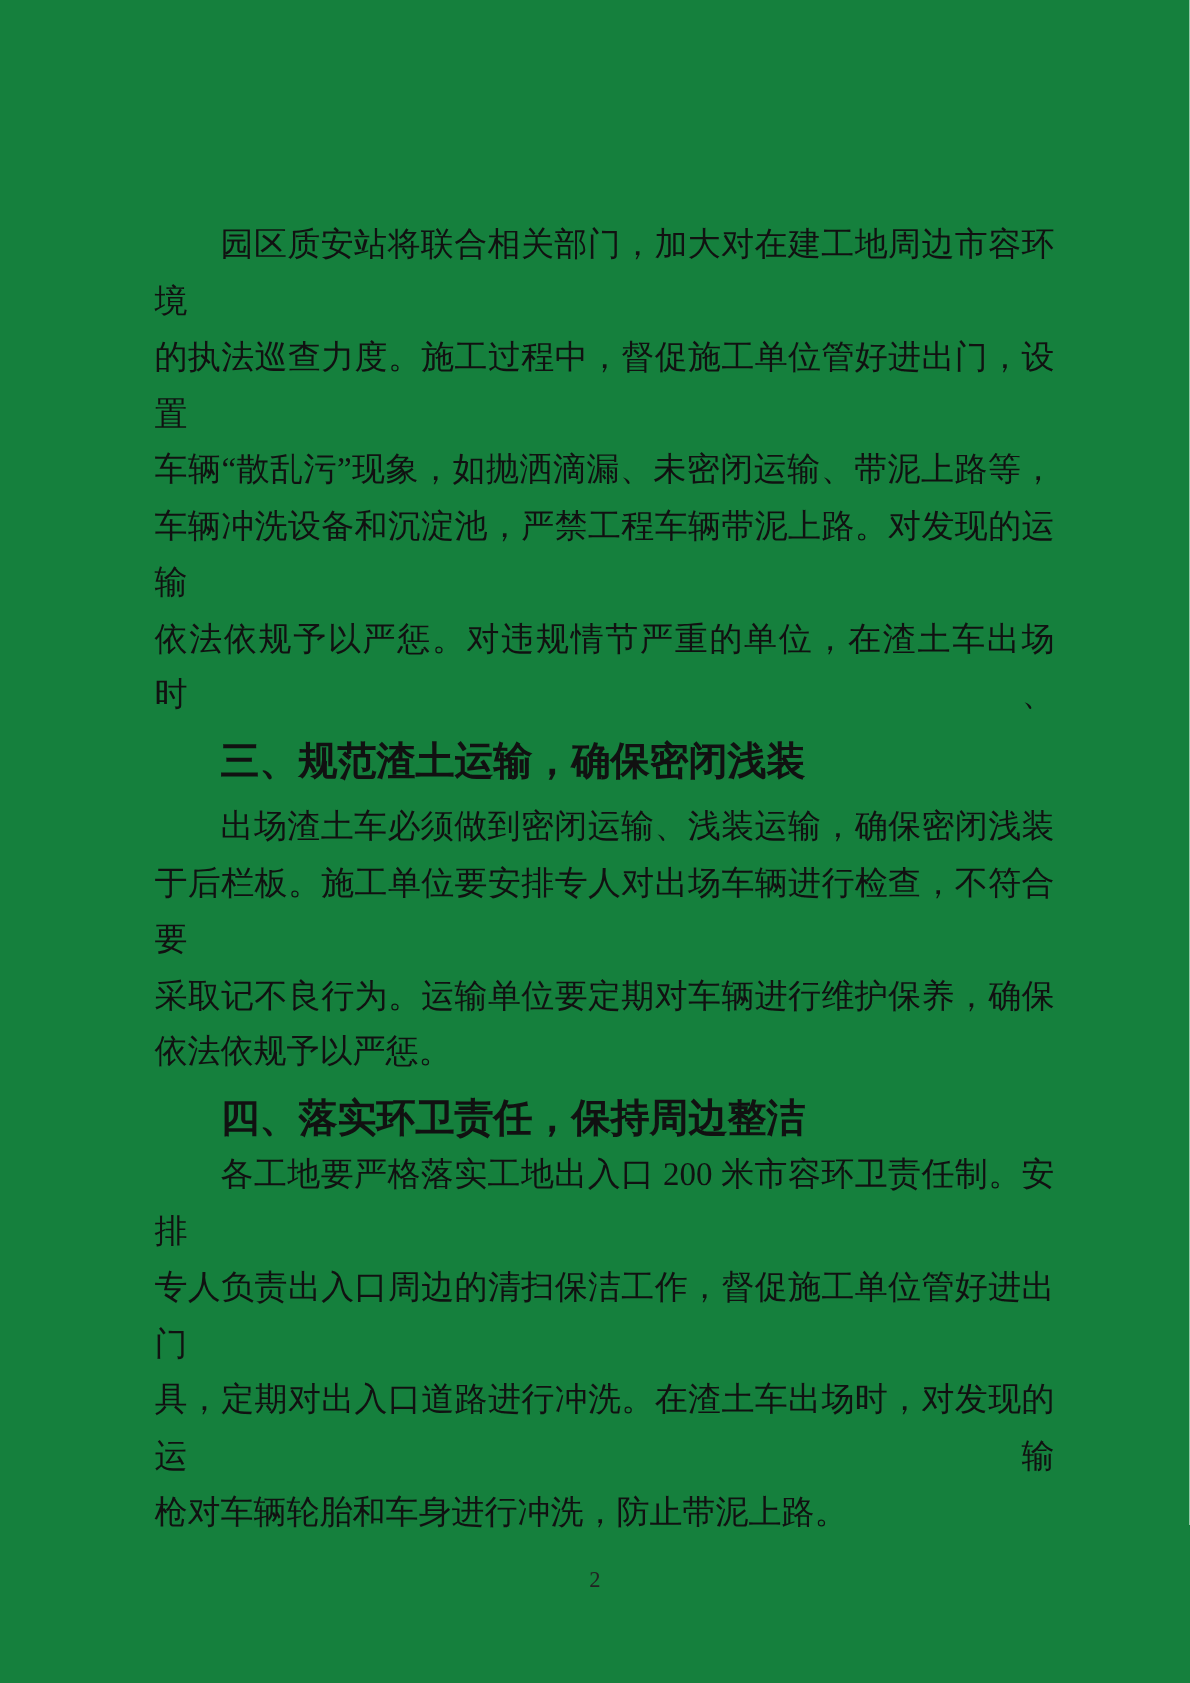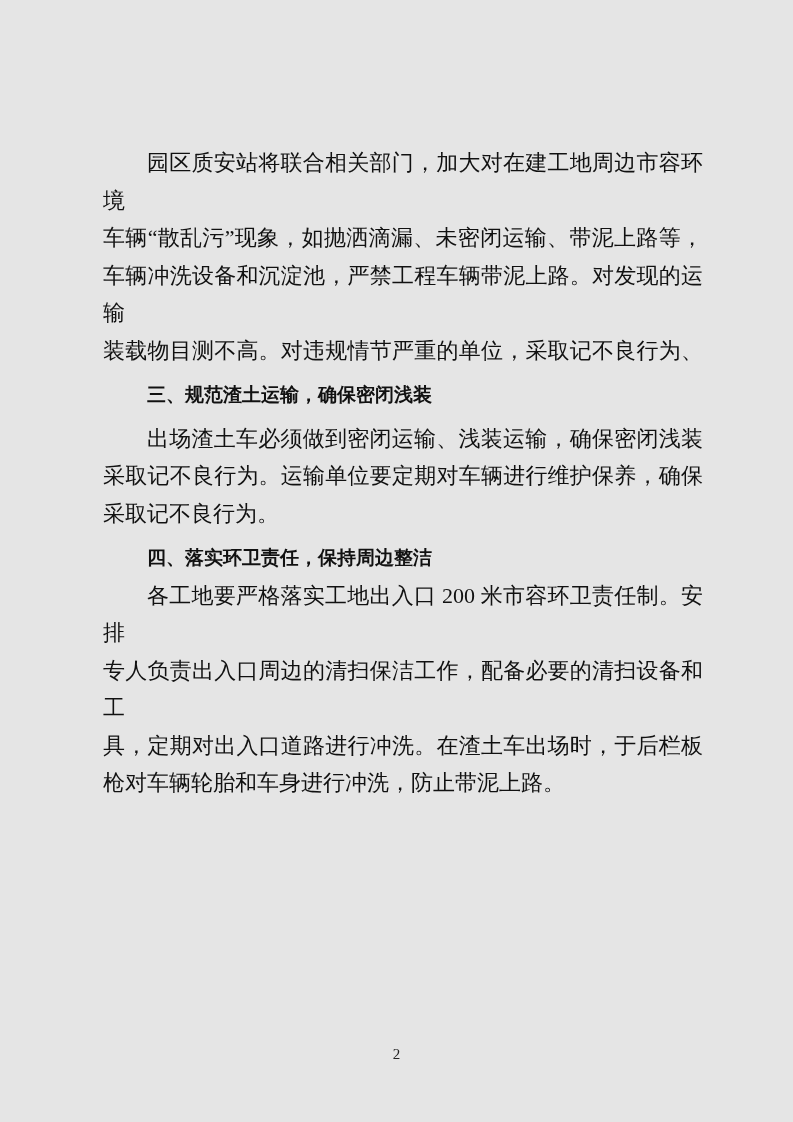--- a/index.html
+++ b/index.html
@@ -4,21 +4,21 @@
 <style>
   html, body {
     margin: 0;
     padding: 0;
     background: #ffffff;
   }
   .page {
     position: relative;
     width: 793px;
     height: 1122px;
-    background: #e5e5e5;
+    background: #15803d;
     overflow: hidden;
     color: #111111;
     font-family: "Liberation Serif", "DejaVu Serif", serif;
   }
   .content {
     position: absolute;
     left: 103px;
     top: 144px;
     width: 600px;
   }
@@ -35,21 +35,21 @@
     text-align: justify;
     text-align-last: justify;
     text-justify: inter-character;
   }
   .indent {
     text-indent: 44px;
   }
   .heading {
     font-family: "Liberation Sans", "DejaVu Sans", sans-serif;
     font-weight: 700;
-    font-size: 19px;
+    font-size: 26px;
     line-height: 37.5px;
     text-indent: 44px;
     margin: 7px 0 6px 0;
     white-space: nowrap;
   }
   .heading-4 {
     margin-bottom: 0;
   }
   .page-number {
     position: absolute;
@@ -63,38 +63,40 @@
   }
 </style>
 </head>
 <body>
 
 <div class="page">
   <div class="content">
 
     <div class="para">
       <div class="line fill indent">园区质安站将联合相关部门，加大对在建工地周边市容环境</div>
+      <div class="line fill">的执法巡查力度。施工过程中，督促施工单位管好进出门，设置</div>
       <div class="line fill">车辆“散乱污”现象，如抛洒滴漏、未密闭运输、带泥上路等，</div>
       <div class="line fill">车辆冲洗设备和沉淀池，严禁工程车辆带泥上路。对发现的运输</div>
-      <div class="line fill">装载物目测不高。对违规情节严重的单位，采取记不良行为、</div>
+      <div class="line fill">依法依规予以严惩。对违规情节严重的单位，在渣土车出场时、</div>
     </div>
 
     <div class="heading">三、规范渣土运输，确保密闭浅装</div>
 
     <div class="para">
       <div class="line fill indent">出场渣土车必须做到密闭运输、浅装运输，确保密闭浅装</div>
+      <div class="line fill">于后栏板。施工单位要安排专人对出场车辆进行检查，不符合要</div>
       <div class="line fill">采取记不良行为。运输单位要定期对车辆进行维护保养，确保</div>
-      <div class="line">采取记不良行为。</div>
+      <div class="line">依法依规予以严惩。</div>
     </div>
 
     <div class="heading heading-4">四、落实环卫责任，保持周边整洁</div>
 
     <div class="para">
       <div class="line fill indent">各工地要严格落实工地出入口 200 米市容环卫责任制。安排</div>
-      <div class="line fill">专人负责出入口周边的清扫保洁工作，配备必要的清扫设备和工</div>
-      <div class="line fill">具，定期对出入口道路进行冲洗。在渣土车出场时，于后栏板</div>
+      <div class="line fill">专人负责出入口周边的清扫保洁工作，督促施工单位管好进出门</div>
+      <div class="line fill">具，定期对出入口道路进行冲洗。在渣土车出场时，对发现的运输</div>
       <div class="line">枪对车辆轮胎和车身进行冲洗，防止带泥上路。</div>
     </div>
 
   </div>
 
   <div class="page-number">2</div>
 </div>
 
 </body></html>

